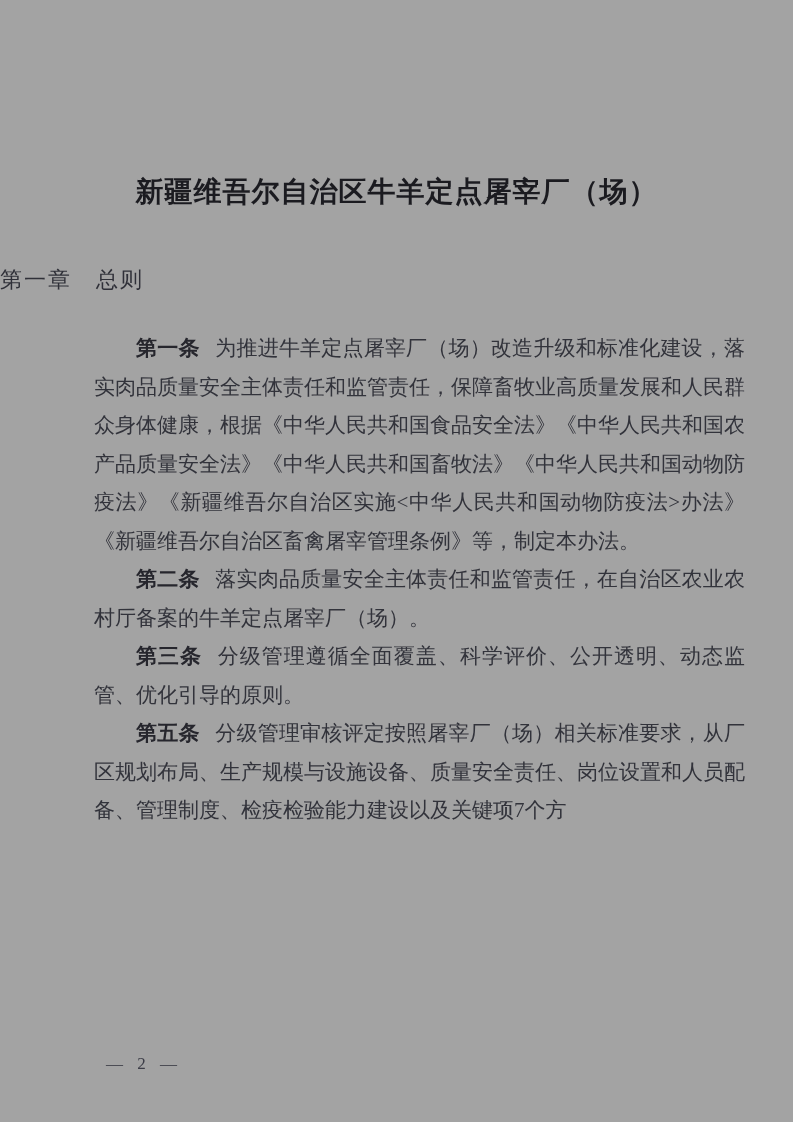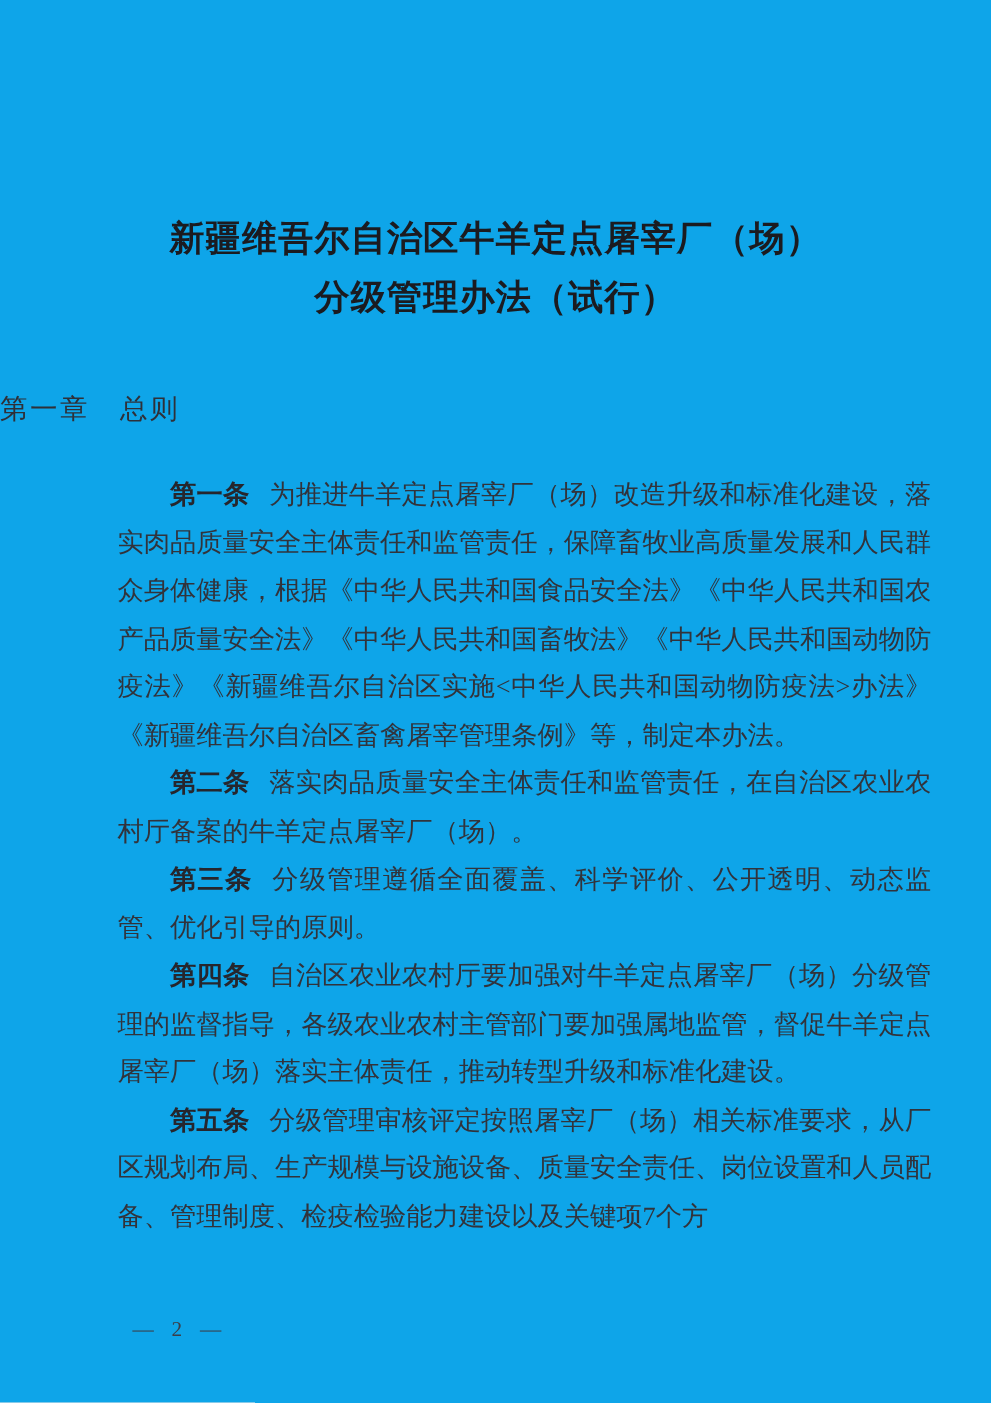--- a/index.html
+++ b/index.html
@@ -1,20 +1,20 @@
 <!DOCTYPE html>
 <html><head>
 <meta charset="utf-8">
 <style>
   html, body { margin: 0; padding: 0; background: #e8e8e8; }
   .page {
     width: 793px;
     height: 1122px;
     margin: 0 auto;
-    background: #0ea5e9;
+    background: #a3a3a3;
     position: relative;
     box-sizing: border-box;
     overflow: hidden;
     font-family: "Liberation Serif", serif;
     color: #32333b;
   }
   .doc-title {
     margin: 0;
     padding-top: 168px;
     text-align: center;
@@ -57,42 +57,38 @@
     letter-spacing: 5px;
   }
 </style>
 </head>
 <body>
 
 <div class="page">
 
   <h1 class="doc-title">
     <span>新疆维吾尔自治区牛羊定点屠宰厂（场）</span><br>
-    <span>分级管理办法（试行）</span>
   </h1>
 
   <h2 class="chapter-heading">第一章　总则</h2>
 
   <div class="body-text">
 
     <p class="article">
       <span class="article-lead">第一条</span><span>为推进牛羊定点屠宰厂（场）改造升级和标准化建设，落实肉品质量安全主体责任和监管责任，保障畜牧业高质量发展和人民群众身体健康，根据《中华人民共和国食品安全法》《中华人民共和国农产品质量安全法》《中华人民共和国畜牧法》《中华人民共和国动物防疫法》《新疆维吾尔自治区实施&lt;中华人民共和国动物防疫法&gt;办法》《新疆维吾尔自治区畜禽屠宰管理条例》等，制定本办法。</span>
     </p>
 
     <p class="article">
       <span class="article-lead">第二条</span><span>落实肉品质量安全主体责任和监管责任，在自治区农业农村厅备案的牛羊定点屠宰厂（场）。</span>
     </p>
 
     <p class="article">
       <span class="article-lead">第三条</span><span>分级管理遵循全面覆盖、科学评价、公开透明、动态监管、优化引导的原则。</span>
     </p>
 
-    <p class="article">
-      <span class="article-lead">第四条</span><span>自治区农业农村厅要加强对牛羊定点屠宰厂（场）分级管理的监督指导，各级农业农村主管部门要加强属地监管，督促牛羊定点屠宰厂（场）落实主体责任，推动转型升级和标准化建设。</span>
-    </p>
 
     <p class="article">
       <span class="article-lead">第五条</span><span>分级管理审核评定按照屠宰厂（场）相关标准要求，从厂区规划布局、生产规模与设施设备、质量安全责任、岗位设置和人员配备、管理制度、检疫检验能力建设以及关键项7个方</span>
     </p>
 
   </div>
 
   <div class="page-number">— 2 —</div>
 
 </div>

